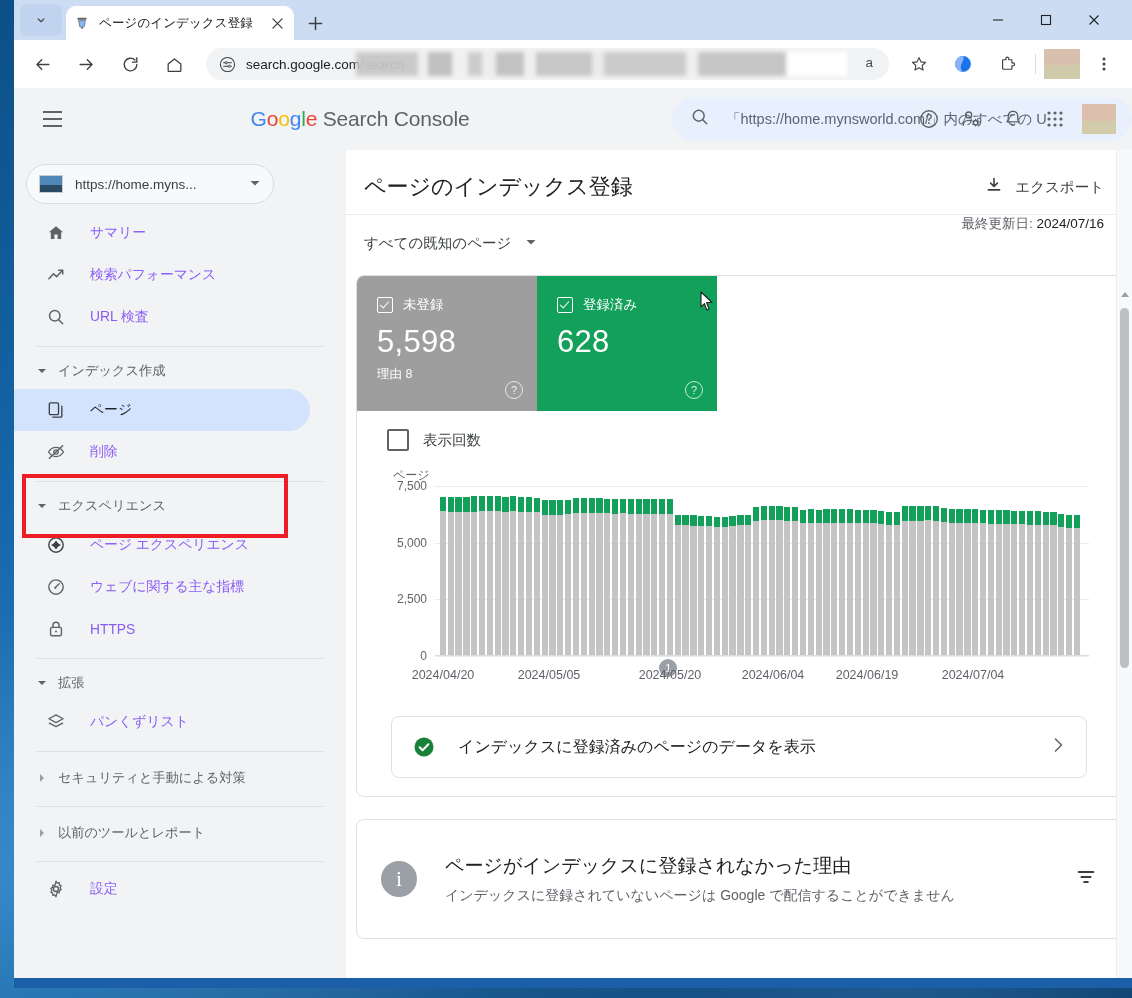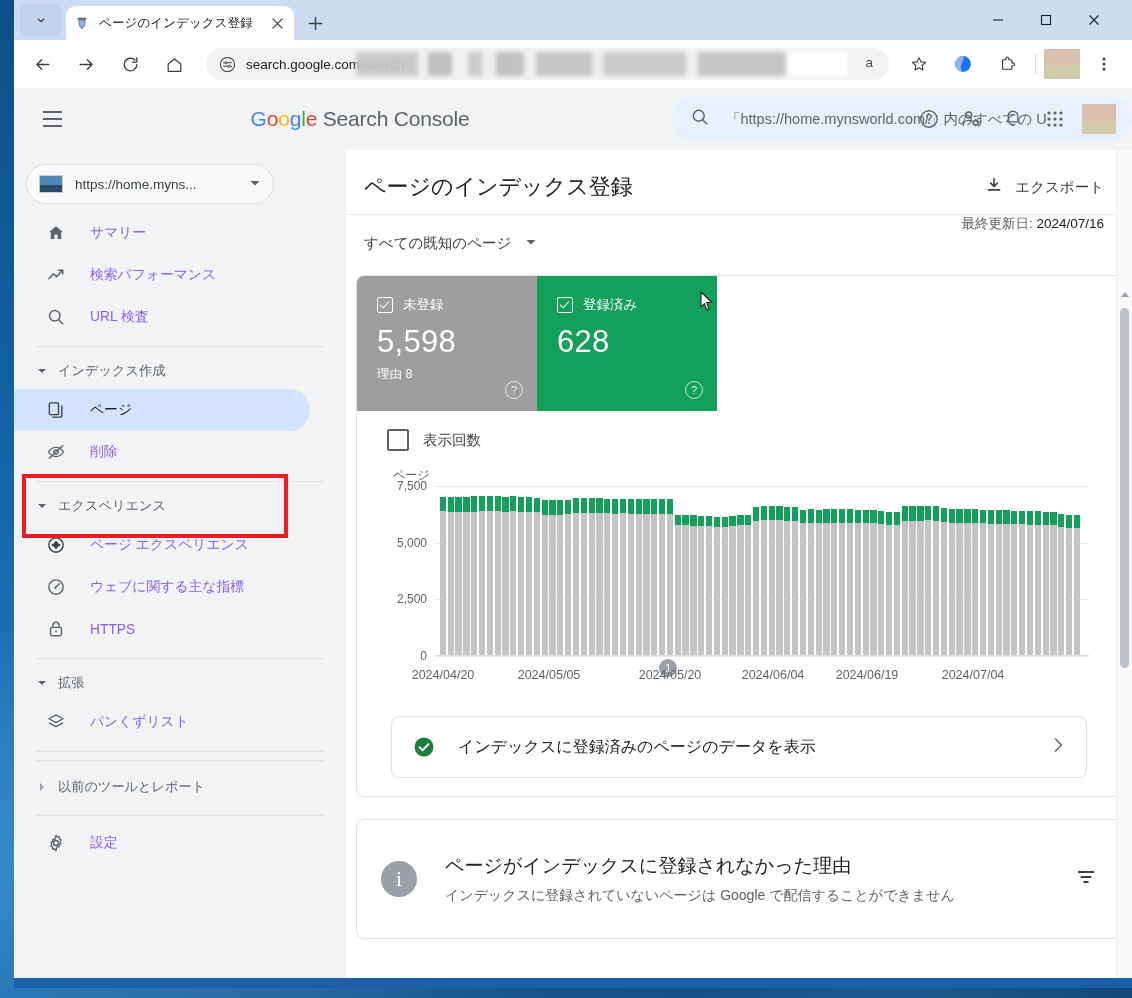--- a/index.html
+++ b/index.html
@@ -489,20 +489,28 @@
             <svg width="20" height="20" viewBox="0 0 24 24">
                 <path d="M12 3.5l8.5 4.6L12 12.7 3.5 8.1z" fill="none" stroke="#5f6368" stroke-width="1.6" stroke-linejoin="round"></path>
                 <path d="M3.5 13l8.5 4.6 8.5-4.6" fill="none" stroke="#5f6368" stroke-width="1.6" stroke-linejoin="round"></path>
               </svg>
           </span>
           <span class="nav-txt">パンくずリスト</span>
         </div>
 
         <div class="nav-sep"></div>
 
+        <div class="collapsed">
+          <span class="caret">
+            <svg width="10" height="10" viewBox="0 0 10 10">
+                <path d="M3 1l4 4-4 4z" fill="#9aa0a6"></path>
+              </svg>
+          </span>
+          <span class="sec-txt">セキュリティと手動による対策</span>
+        </div>
 
         <div class="nav-sep"></div>
 
         <div class="collapsed">
           <span class="caret">
             <svg width="10" height="10" viewBox="0 0 10 10">
                 <path d="M3 1l4 4-4 4z" fill="#9aa0a6"></path>
               </svg>
           </span>
           <span class="sec-txt">以前のツールとレポート</span>

